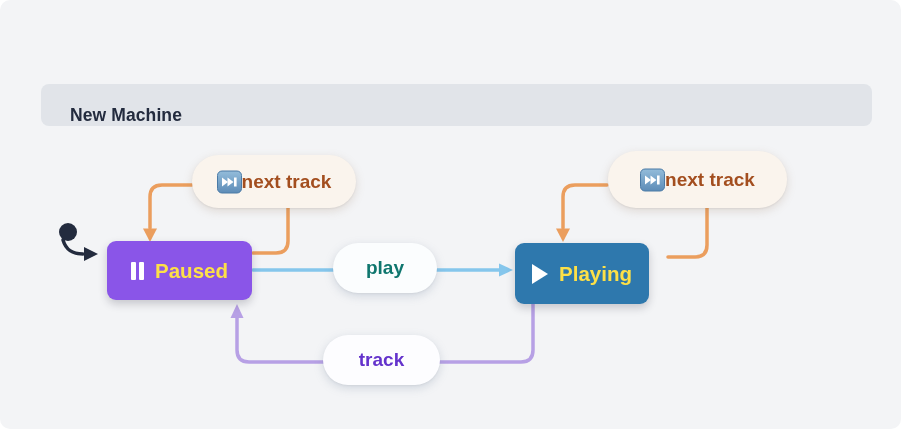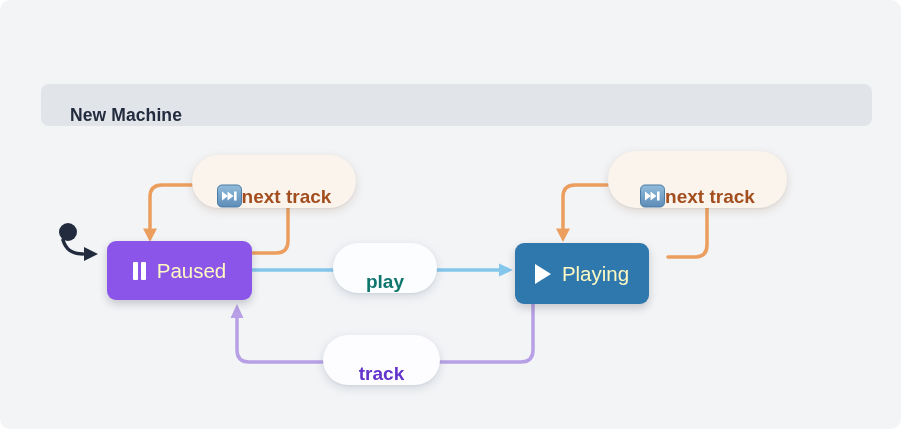--- a/index.html
+++ b/index.html
@@ -13,42 +13,42 @@
     position:absolute;left:41px;top:36px;width:831px;height:42px;
     background:#e1e4e9;border-radius:8px;
     display:flex;align-items:flex-end;padding-left:29px;margin-top:48px;
   }
   .machine-header .title{
     font-size:17.5px;font-weight:700;color:#232b3e;letter-spacing:.1px;
   }
   .edges{position:absolute;left:0;top:0;width:901px;height:429px;z-index:1;}
   .pill{
     position:absolute;z-index:2;border-radius:28px;
-    display:flex;align-items:flex-end;justify-content:center;
+    display:flex;align-items:center;justify-content:center;
     font-weight:700;
   }
   .pill-cream{
     background:#faf4ed;
     box-shadow:0 3px 10px rgba(150,120,90,.22), 0 1px 2px rgba(0,0,0,.06);
   }
   .pill-light{
     box-shadow:0 3px 10px rgba(120,135,160,.28), 0 1px 2px rgba(0,0,0,.05);
   }
   .pill .evt-label{font-size:19px;}
   .pill-next-left{left:192px;top:155px;width:164px;height:53px;}
   .pill-next-right{left:608px;top:151px;width:179px;height:57px;}
   .pill-next-left .evt-label,.pill-next-right .evt-label{color:#a34e1f;}
   .pill-play{left:333px;top:243px;width:104px;height:50px;background:#fbfdfe;}
   .pill-play .evt-label{color:#0f766e;}
   .pill-pause{left:323px;top:335px;width:117px;height:50px;background:#fdfdff;}
   .pill-pause .evt-label{color:#6433cc;}
   .state{
     position:absolute;z-index:3;border-radius:9px;
     display:flex;align-items:center;justify-content:center;gap:11px;
-    color:#fef9c3;font-weight:400;font-size:20.5px;
+    color:#fde047;font-weight:700;font-size:20.5px;
     box-shadow:0 4px 8px rgba(40,40,60,.22);
   }
   .state-paused{left:107px;top:241px;width:145px;height:59px;background:#8a55e8;}
   .state-playing{left:515px;top:243px;width:134px;height:61px;background:#2e78ad;}
   .pause-glyph{display:flex;gap:3px;}
   .pause-glyph i{display:block;width:5px;height:18px;background:#fff;border-radius:1px;}
   .play-glyph{
     width:0;height:0;
     border-top:10px solid transparent;border-bottom:10px solid transparent;
     border-left:16px solid #fff;

